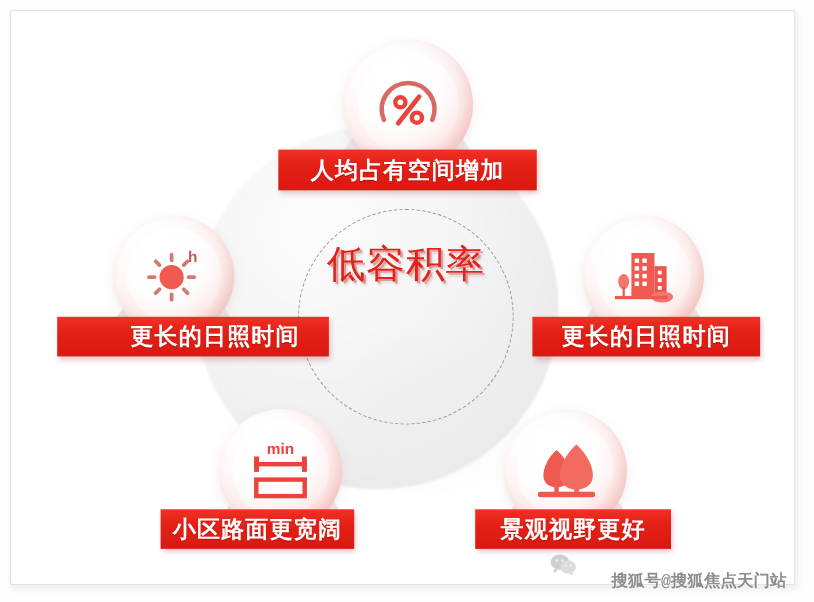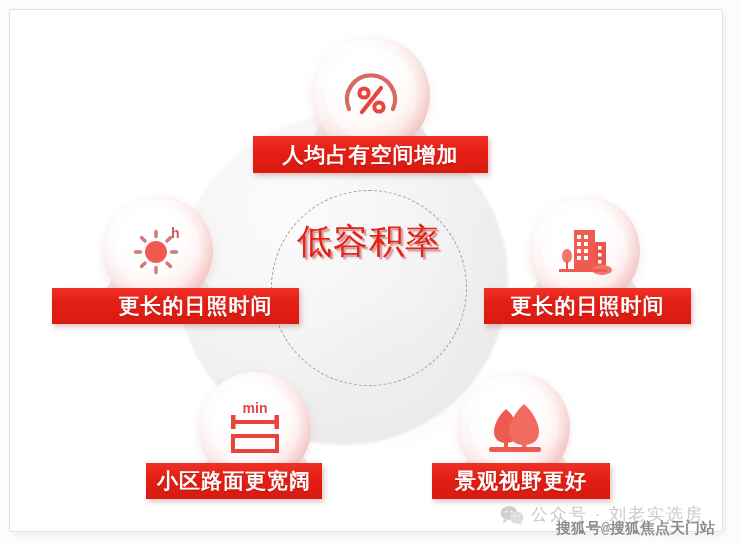--- a/index.html
+++ b/index.html
@@ -265,19 +265,18 @@
     <svg width="24" height="20" viewBox="0 0 24 20">
       <ellipse cx="9" cy="8" rx="8.5" ry="7" fill="#cfcfcf"></ellipse>
       <path d="M4 14 L3 18 L7.5 15.5 Z" fill="#cfcfcf"></path>
       <ellipse cx="16.5" cy="12.5" rx="7" ry="6" fill="#dcdcdc"></ellipse>
       <path d="M20 17 L21.5 20 L17 18.5 Z" fill="#dcdcdc"></path>
       <circle cx="6.3" cy="6.6" r="1.1" fill="#f4f4f4"></circle>
       <circle cx="11.3" cy="6.6" r="1.1" fill="#f4f4f4"></circle>
       <circle cx="14.2" cy="11.2" r="0.95" fill="#f7f7f7"></circle>
       <circle cx="18.6" cy="11.2" r="0.95" fill="#f7f7f7"></circle>
     </svg>
-    <span>公众号 · 刘老实选房</span>
   </div>
 
   <div class="wm-sohu">
     <span>搜狐号@搜狐焦点天门站</span>
   </div>
 </div>
 
 </body></html>

